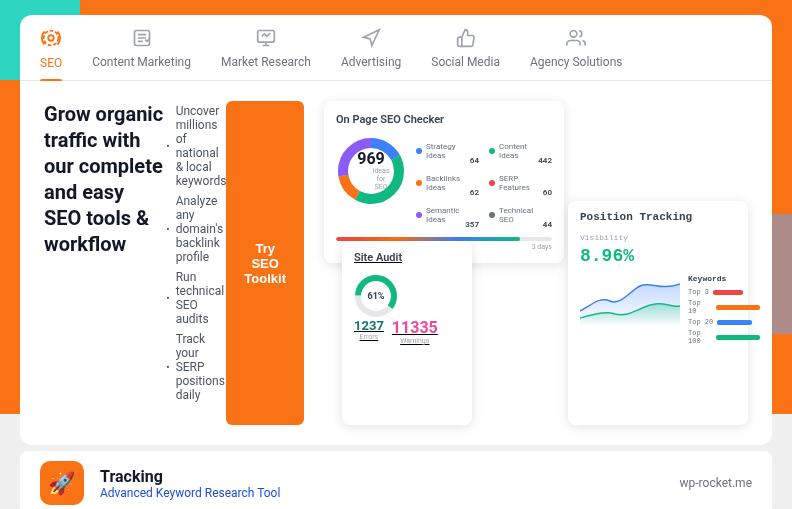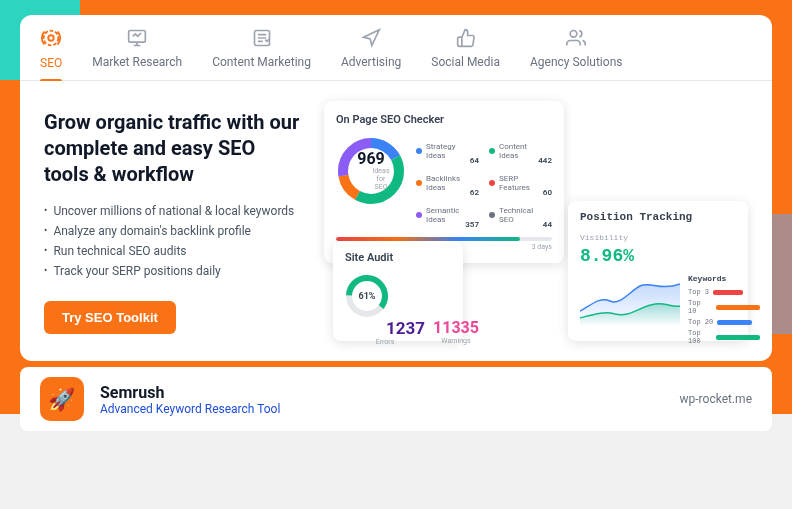--- a/index.html
+++ b/index.html
@@ -100,21 +100,21 @@
     .content-area {
       display: flex;
       padding: 20px 24px;
       gap: 20px;
       min-height: 280px;
     }
 
     .left-content {
       flex: 0 0 260px;
       display: flex;
-      flex-direction: column;
+      flex-direction: row;
       justify-content: center;
     }
 
     .headline {
       font-size: 20px;
       font-weight: 700;
       color: #111827;
       line-height: 1.3;
       margin-bottom: 14px;
     }
@@ -298,24 +298,23 @@
     .audit-stats {
       display: flex;
       gap: 8px;
     }
 
     .stat-item {
       text-align: center;
     }
 
     .stat-num-red {
-      font-size: 17px;
+      font-size: 13px;
       font-weight: 700;
-      color: #4c1d95;
-      margin-left: 41px;
+      color: #0f766e;
     }
 
     .stat-num-orange {
       font-size: 16px;
       font-weight: 700;
       color: #ec4899;
     }
 
     .stat-label {
       font-size: 7px;
@@ -431,39 +430,39 @@
             <circle cx="12" cy="12" r="3"></circle>
               <path d="M19.07 4.93a10 10 0 0 1 0 14.14M4.93 4.93a10 10 0 0 0 0 14.14"></path>
             <circle cx="12" cy="12" r="8" stroke-dasharray="4 2"></circle>
           </svg>
         </span>
         <span>SEO</span>
       </div>
       <div class="nav-tab">
         <span class="tab-icon">
           <svg width="20" height="20" viewBox="0 0 24 24" fill="none" stroke="#9ca3af" stroke-width="2">
-            <rect x="2" y="3" width="20" height="14" rx="2"></rect>
-              <line x1="8" y1="21" x2="16" y2="21"></line>
-              <line x1="12" y1="17" x2="12" y2="21"></line>
-            <polyline points="7,10 10,7 13,10 17,6" stroke="#9ca3af"></polyline>
-          </svg>
-        </span>
-        <span>Market Research</span>
-      </div>
-      <div class="nav-tab">
-        <span class="tab-icon">
-          <svg width="20" height="20" viewBox="0 0 24 24" fill="none" stroke="#9ca3af" stroke-width="2">
             <rect x="3" y="3" width="18" height="18" rx="2"></rect>
               <line x1="7" y1="8" x2="17" y2="8"></line>
               <line x1="7" y1="12" x2="17" y2="12"></line>
               <line x1="7" y1="16" x2="13" y2="16"></line>
             <path d="M16 14l2 2 3-3" stroke="#9ca3af"></path>
           </svg>
         </span>
         <span>Content Marketing</span>
+      </div>
+      <div class="nav-tab">
+        <span class="tab-icon">
+          <svg width="20" height="20" viewBox="0 0 24 24" fill="none" stroke="#9ca3af" stroke-width="2">
+            <rect x="2" y="3" width="20" height="14" rx="2"></rect>
+              <line x1="8" y1="21" x2="16" y2="21"></line>
+              <line x1="12" y1="17" x2="12" y2="21"></line>
+            <polyline points="7,10 10,7 13,10 17,6" stroke="#9ca3af"></polyline>
+          </svg>
+        </span>
+        <span>Market Research</span>
       </div>
       <div class="nav-tab">
         <span class="tab-icon">
           <svg width="20" height="20" viewBox="0 0 24 24" fill="none" stroke="#9ca3af" stroke-width="2">
             <path d="M3 11l19-9-9 19-2-8-8-2z"></path>
           </svg>
         </span>
         <span>Advertising</span>
       </div>
       <div class="nav-tab">
@@ -554,21 +553,21 @@
                 <span class="legend-num">44</span>
               </div>
             </div>
           </div>
           <div class="progress-bar-wrapper">
             <div class="progress-bar-fill"></div>
           </div>
           <div style="font-size:7px;color:#9ca3af;text-align:right;margin-top:2px">3 days</div>
         </div>
 
-        <div class="site-audit-card" style="top: 140px; left: 9px;">
+        <div class="site-audit-card" style="top: 140px; left: 18px; text-decoration: underline;">
           <div class="card-title">Site Audit</div>
           <div class="gauge-wrapper">
             <div class="gauge">
               <svg width="44" height="44" viewBox="0 0 44 44">
                 <circle cx="22" cy="22" r="18" fill="none" stroke="#e5e7eb" stroke-width="6"></circle>
                 <circle cx="22" cy="22" r="18" fill="none" stroke="#10b981" stroke-width="6" stroke-dasharray="68 45" stroke-dashoffset="28" transform="rotate(-90 22 22)"></circle>
               </svg>
               <div class="gauge-percent">61%</div>
             </div>
           </div>
@@ -635,18 +634,18 @@
 
       </div>
     </div>
   </div>
 
   <div class="footer-bar" style="margin:6px 10px 0; border-radius:8px; border-top:none;">
     <div class="footer-logo">
       <span class="footer-logo-icon">🚀</span>
     </div>
     <div class="footer-text">
-      <div class="footer-brand">Semrush</div>
+      <div class="footer-brand">Tracking</div>
       <div class="footer-subtitle">Advanced Keyword Research Tool</div>
     </div>
     <div class="footer-url">wp-rocket.me</div>
   </div>
 </div>
 
 </body></html>

